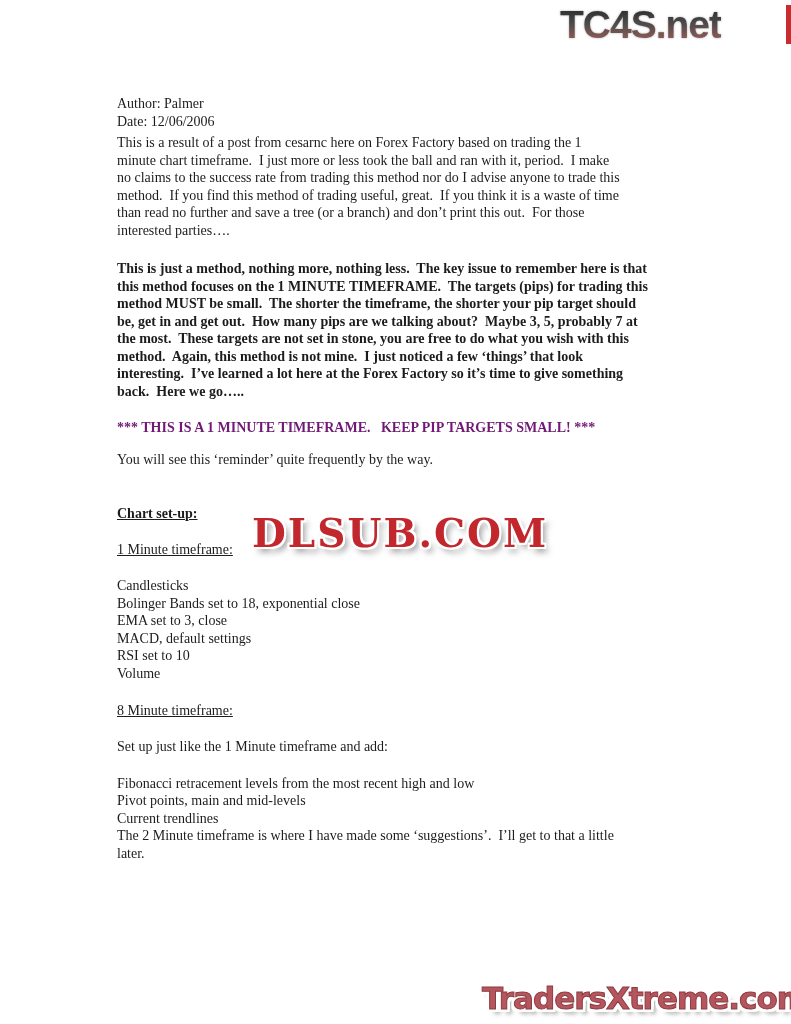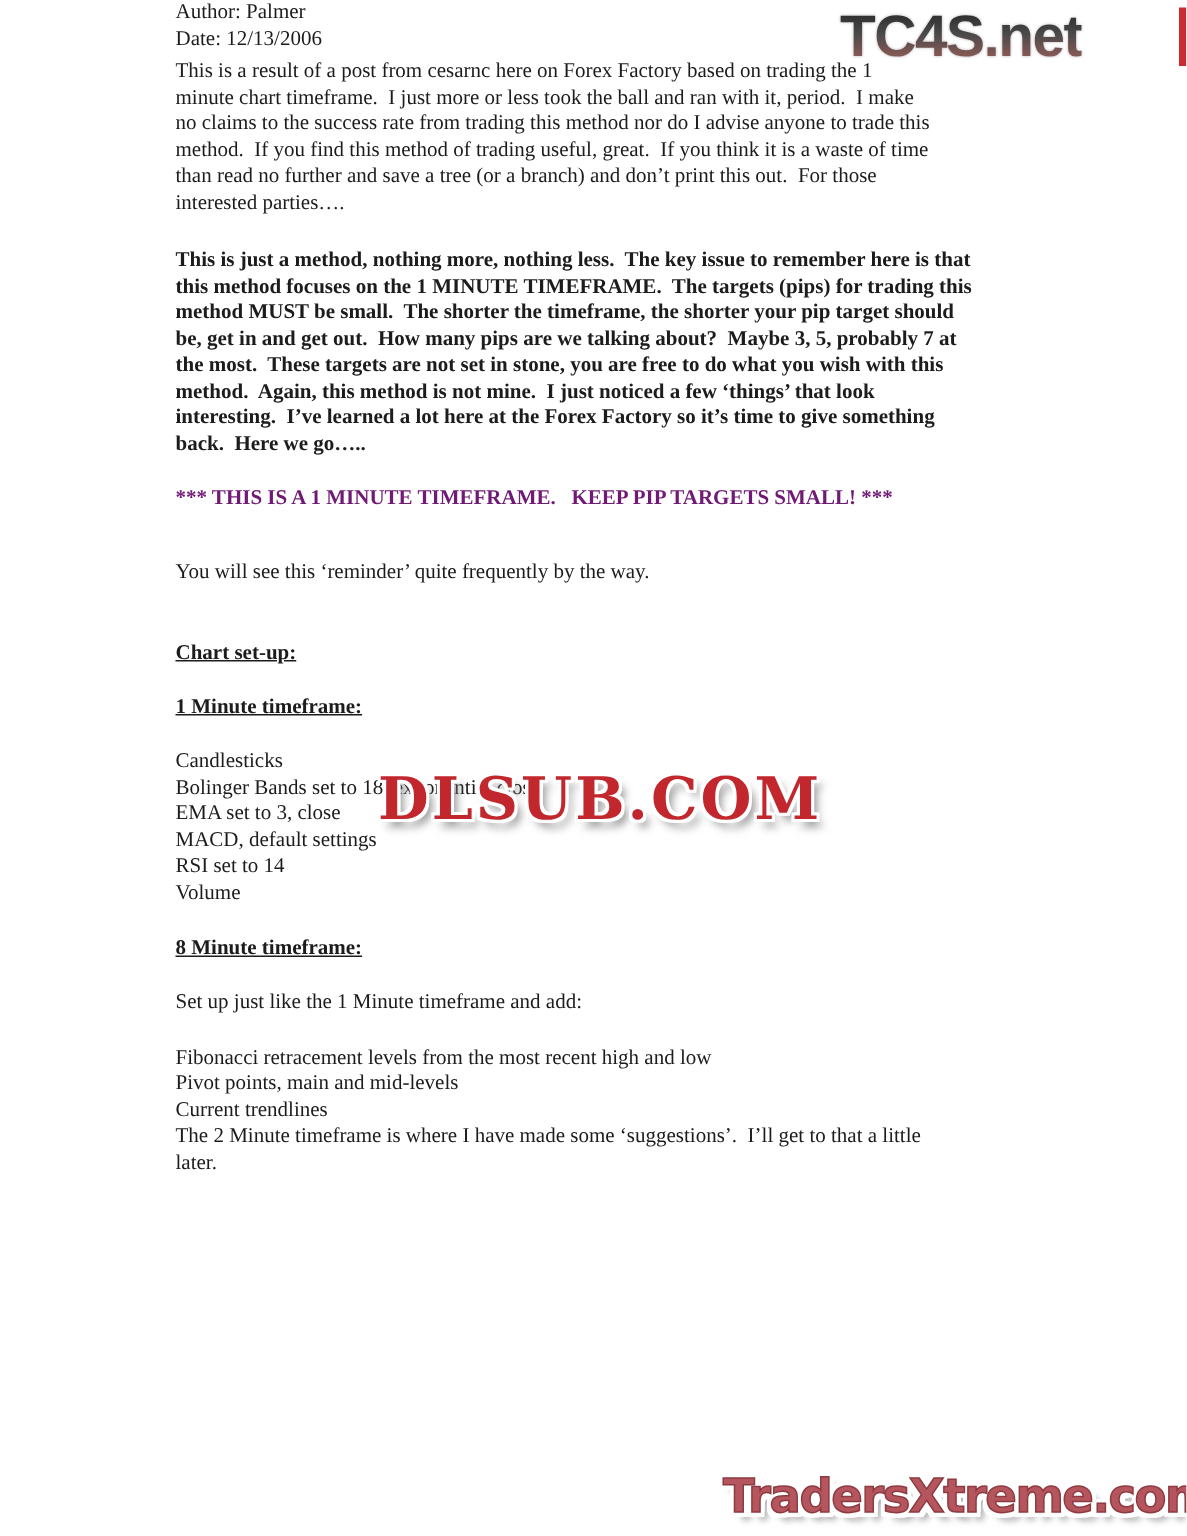--- a/index.html
+++ b/index.html
@@ -5,39 +5,40 @@
   html,body{margin:0;padding:0;background:#ffffff;}
   #page{
     position:relative;
     width:791px;height:1024px;
     background:#ffffff;
     overflow:hidden;
     font-family:"Liberation Serif","DejaVu Serif",serif;
     color:#1c1c1c;
   }
   #content{
+    padding-top:95px;
     margin-left:117px;
     width:565px;
   }
   .txt{
     font-size:14px;
     line-height:17.5px;
     white-space:pre-wrap;
   }
   .meta-line{margin:0;}
   .para1{margin-top:4px;}
   .para2{margin-top:21px;font-weight:bold;}
   .warning{
     margin-top:19px;
     font-weight:bold;
     color:#701a75;
   }
-  .reminder{margin-top:31px;}
+  .reminder{margin-top:14px;}
   .chart-setup{margin-top:37px;font-weight:bold;text-decoration:underline;}
-  .section-heading{font-weight:bold;text-decoration:underline;}
+  .section-heading{font-weight:normal;text-decoration:underline;}
   .one-min-heading{margin-top:18.5px;}
   .list1{margin-top:18.5px;}
   .five-min-heading{margin-top:20px;}
   .five-intro{margin-top:18px;}
   .list2{margin-top:19.5px;}
 
   
   .tc4s{
     position:absolute;
     top:3px;left:560px;
@@ -96,21 +97,21 @@
 </head>
 <body>
 
 <div id="page">
 
   <div class="tc4s">TC4S.net</div>
   <div class="red-strip"></div>
 
   <div id="content">
     <div class="txt meta-line">Author: Palmer</div>
-    <div class="txt meta-line">Date: 12/13/2006</div>
+    <div class="txt meta-line">Date: 12/06/2006</div>
 
     <div class="txt para1">This is a result of a post from cesarnc here on Forex Factory based on trading the 1
 minute chart timeframe.  I just more or less took the ball and ran with it, period.  I make
 no claims to the success rate from trading this method nor do I advise anyone to trade this
 method.  If you find this method of trading useful, great.  If you think it is a waste of time
 than read no further and save a tree (or a branch) and don’t print this out.  For those
 interested parties….</div>
 
     <div class="txt para2">This is just a method, nothing more, nothing less.  The key issue to remember here is that
 this method focuses on the 1 MINUTE TIMEFRAME.  The targets (pips) for trading this
@@ -126,21 +127,21 @@
     <div class="txt reminder">You will see this ‘reminder’ quite frequently by the way.</div>
 
     <div class="txt chart-setup">Chart set-up:</div>
 
     <div class="txt section-heading one-min-heading">1 Minute timeframe:</div>
 
     <div class="txt list1">Candlesticks
 Bolinger Bands set to 18, exponential close
 EMA set to 3, close
 MACD, default settings
-RSI set to 14
+RSI set to 10
 Volume</div>
 
     <div class="txt section-heading five-min-heading">8 Minute timeframe:</div>
 
     <div class="txt five-intro">Set up just like the 1 Minute timeframe and add:</div>
 
     <div class="txt list2">Fibonacci retracement levels from the most recent high and low
 Pivot points, main and mid-levels
 Current trendlines
 The 2 Minute timeframe is where I have made some ‘suggestions’.  I’ll get to that a little

